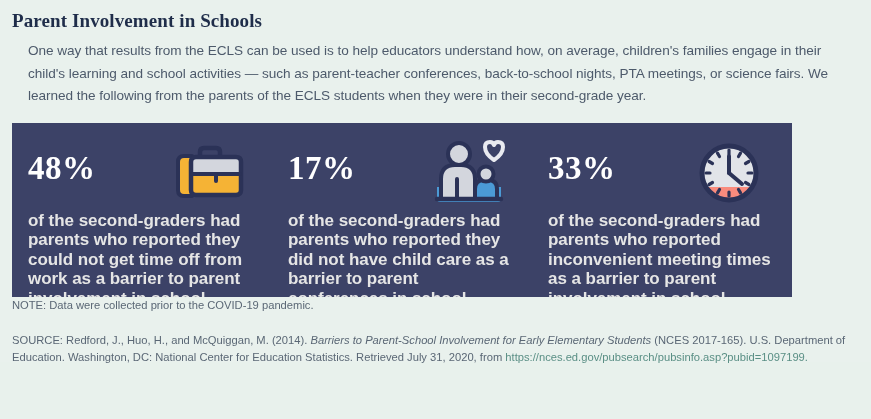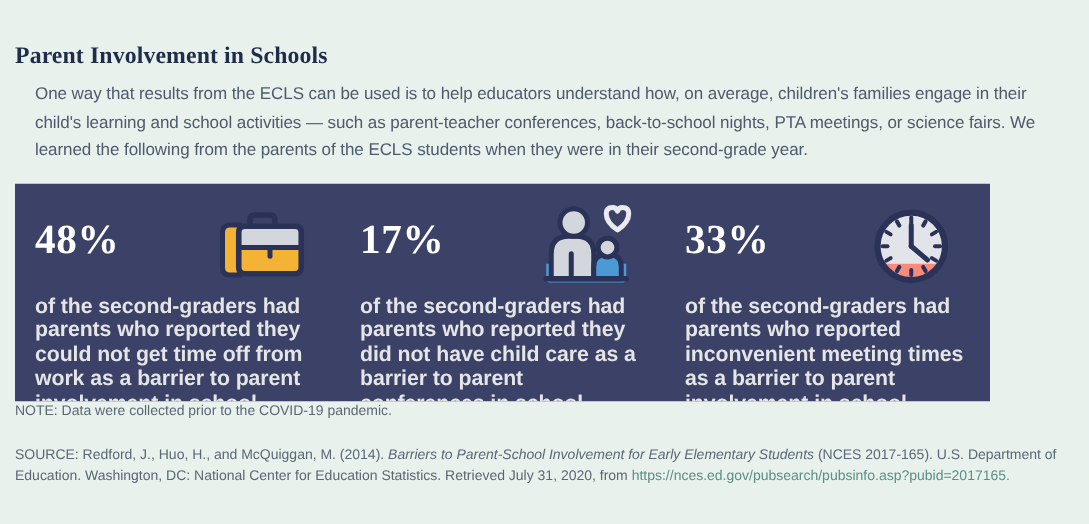--- a/index.html
+++ b/index.html
@@ -10,26 +10,26 @@
     width: 871px;
     height: 419px;
     background: #e8f1ec;
     font-family: "Liberation Sans", sans-serif;
     color: #4a5568;
     overflow: hidden;
     position: relative;
   }
   .page {
     position: absolute;
-    left: 0; top: 12px;
+    left: 0; top: 0;
     width: 871px;
     height: 362px;
     background: #e9f1ed;
     box-sizing: border-box;
-    padding: 12px 12px;
+    padding: 0 12px;
   }
   .page-title {
     font-family: "Liberation Serif", serif;
     font-weight: bold;
     font-size: 19px;
     color: #1f2d4a;
     letter-spacing: 0.1px;
     margin: 10px 0 0 0;
     line-height: 22px;
   }
@@ -209,16 +209,16 @@
         </div>
       </div>
       <div class="card-body">of the second-graders had parents who reported inconvenient meeting times as a barrier to parent involvement in school activities</div>
     </div>
 
   </div>
 
   <div class="note">NOTE: Data were collected prior to the COVID-19 pandemic.</div>
 
   <div class="source">
-    <span>SOURCE: Redford, J., Huo, H., and McQuiggan, M. (2014). </span><span class="ital">Barriers to Parent-School Involvement for Early Elementary Students</span><span> (NCES 2017-165). U.S. Department of Education. Washington, DC: National Center for Education Statistics. Retrieved July 31, 2020, from </span><span class="link">https://nces.ed.gov/pubsearch/pubsinfo.asp?pubid=2017165.</span>
+    <span>SOURCE: Redford, J., Huo, H., and McQuiggan, M. (2014). </span><span class="ital">Barriers to Parent-School Involvement for Early Elementary Students</span><span> (NCES 2017-165). U.S. Department of Education. Washington, DC: National Center for Education Statistics. Retrieved July 31, 2020, from </span><span class="link">https://nces.ed.gov/pubsearch/pubsinfo.asp?pubid=1097199.</span>
   </div>
 
 </div>
 
 </body></html>

